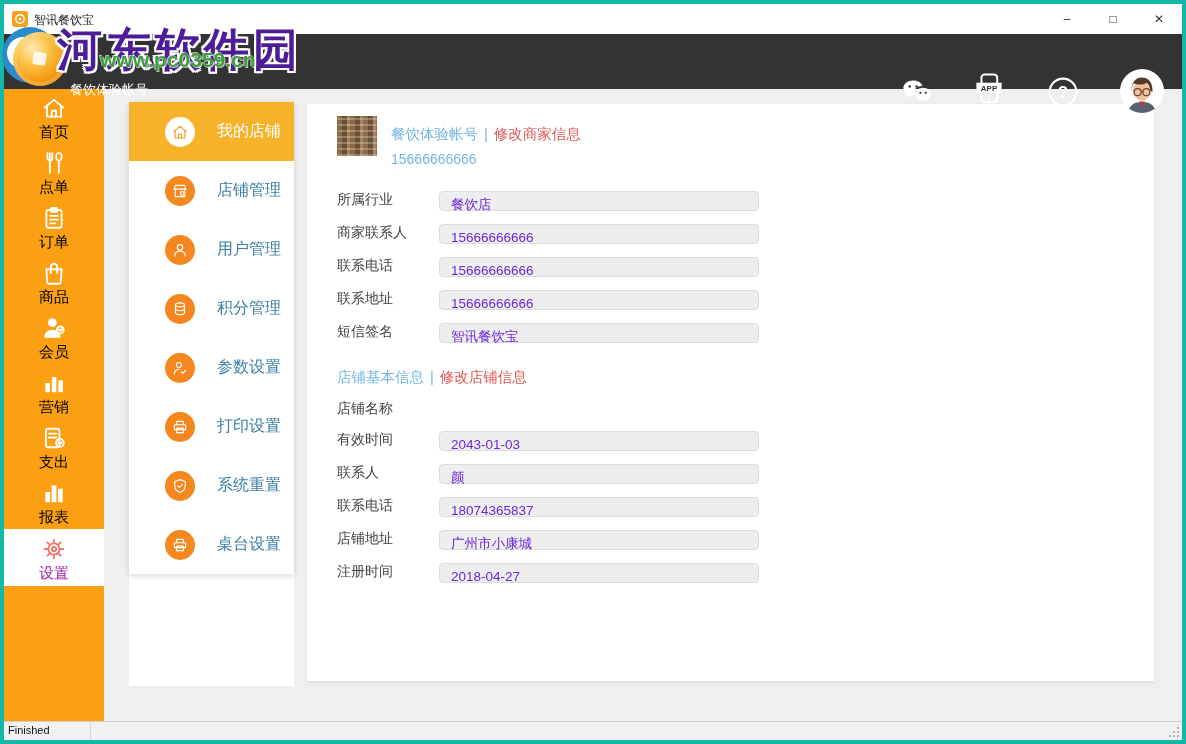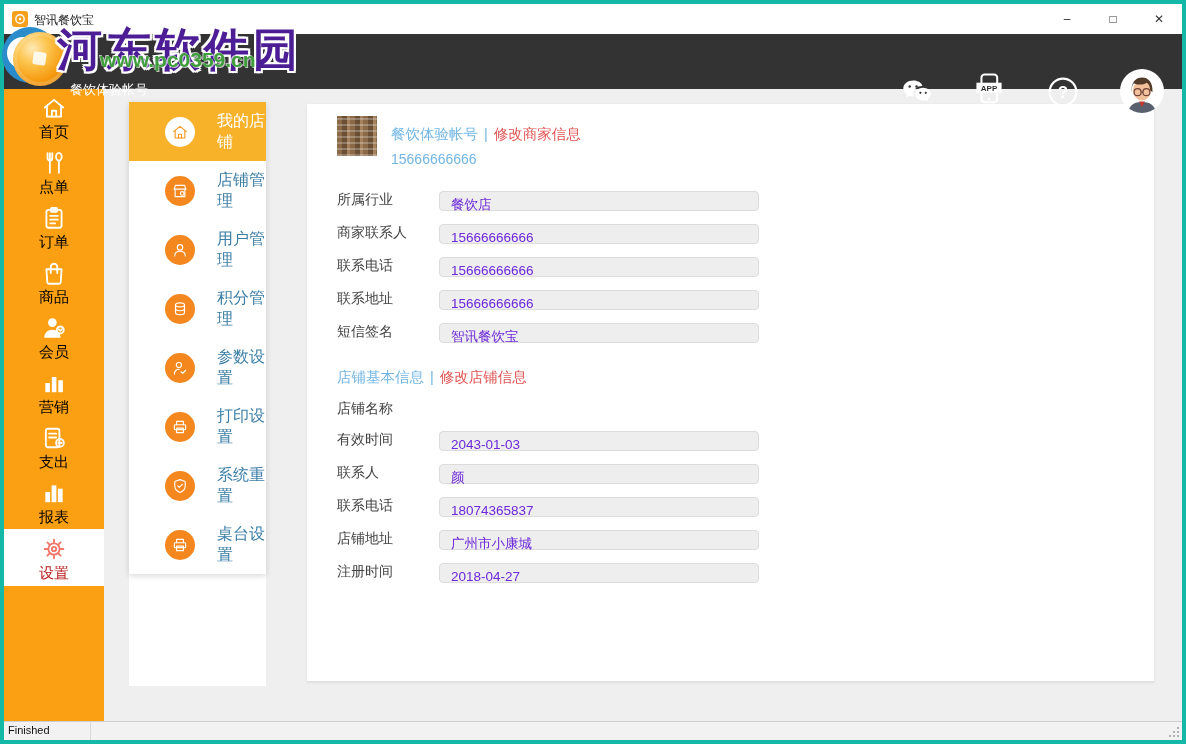--- a/index.html
+++ b/index.html
@@ -38,28 +38,28 @@
     text-shadow:-2px -2px 0 #fff,2px -2px 0 #fff,-2px 2px 0 #fff,2px 2px 0 #fff,0 2px 0 #fff,2px 0 0 #fff,-2px 0 0 #fff,0 -2px 0 #fff;}
   .wm-line2{position:absolute;left:96px;top:44px;font-size:21px;font-weight:bold;color:#3f9e3c;white-space:nowrap;
     text-shadow:-1px -1px 0 rgba(255,255,255,.7),1px 1px 0 rgba(255,255,255,.7);}
 
   
   .sidebar{position:absolute;left:0;top:85px;width:100px;bottom:18px;background:#fba013;}
   .ps-item{height:55px;display:flex;flex-direction:column;align-items:center;justify-content:center;
     gap:3px;cursor:pointer;}
   .ps-item .lbl{font-size:15px;color:#000000;line-height:1;}
   .ps-item.active{background:#fff;height:57px;}
-  .ps-item.active .lbl{color:#b91c1c;}
+  .ps-item.active .lbl{color:#a21caf;}
   .ps-ic{width:26px;height:26px;}
   .ps-ic *{stroke:#fff;fill:none;stroke-width:1.7;stroke-linecap:round;stroke-linejoin:round;}
   .ps-ic .f{fill:#fff;stroke:none;}
   .ps-item.active .ps-ic *{stroke:#f2756b;}
 
   
-  .menu-panel{position:absolute;left:125px;top:98px;width:137px;height:584px;background:#fff;}
+  .menu-panel{position:absolute;left:125px;top:98px;width:165px;height:584px;background:#fff;}
   .menu-items{box-shadow:0 2px 6px rgba(0,0,0,.15);}
   .mn-item{height:59px;display:flex;align-items:center;padding-left:36px;gap:22px;cursor:pointer;background:#fff;}
   .mn-item.active{background:#f7b22a;}
   .mn-circle{width:30px;height:30px;border-radius:50%;background:#f5871f;display:flex;
     align-items:center;justify-content:center;flex:0 0 auto;}
   .mn-item.active .mn-circle{background:#fff;}
   .mn-ic{width:18px;height:18px;}
   .mn-ic *{stroke:#fff;fill:none;stroke-width:1.5;stroke-linecap:round;stroke-linejoin:round;}
   .mn-item.active .mn-ic *{stroke:#f5991d;}
   .mn-lbl{font-size:16px;color:#3b7ea6;}

